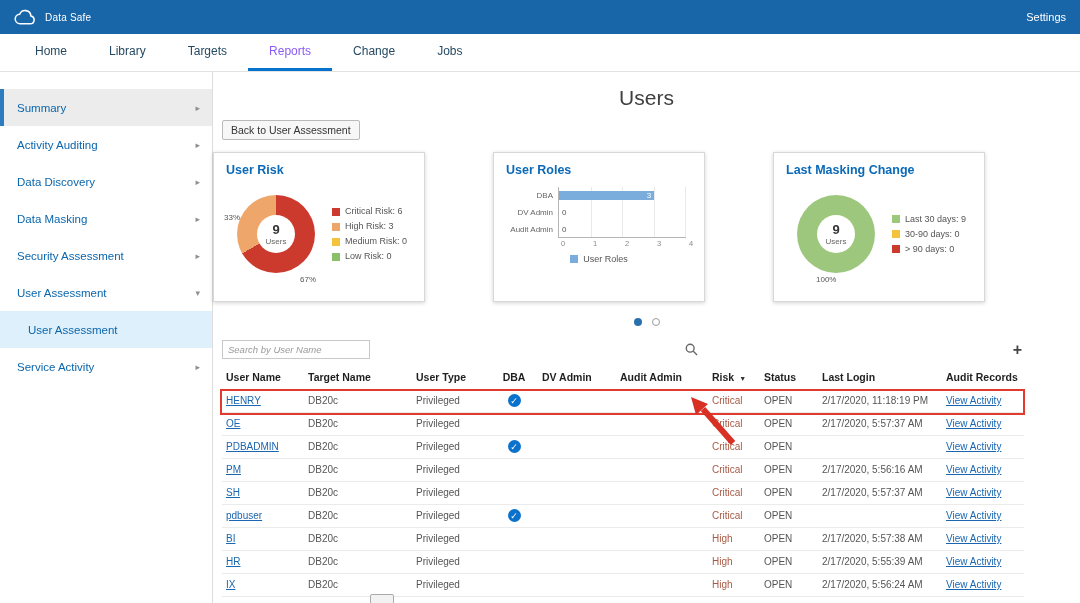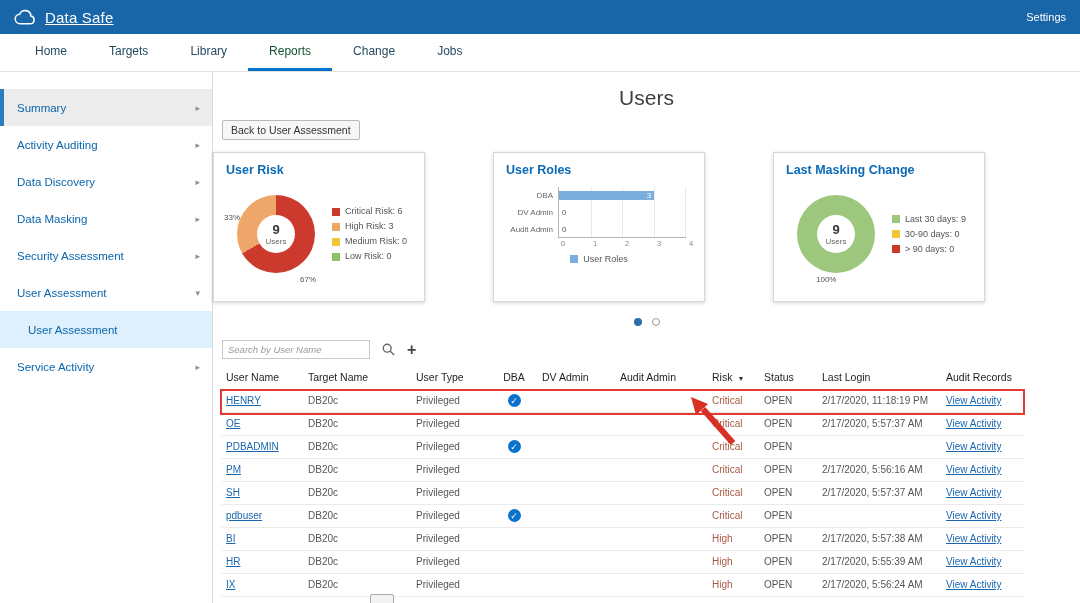--- a/index.html
+++ b/index.html
@@ -2,28 +2,28 @@
 <html><head>
 <meta charset="utf-8">
 <style>
   *{margin:0;padding:0;box-sizing:border-box;}
   body{font-family:"Liberation Sans",sans-serif;background:#fff;}
   .page{width:1080px;height:603px;position:relative;background:#fff;overflow:hidden;}
 
   
   .topbar{height:34px;background:#1865a8;display:flex;align-items:center;padding:0 14px;color:#fff;}
   .logo{display:flex;align-items:center;gap:8px;}
-  .app-title{font-size:15px;letter-spacing:.2px;text-decoration:underline;}
+  .app-title{font-size:10px;letter-spacing:.2px;}
   .topbar-right{margin-left:auto;display:flex;gap:22px;font-size:11px;flex-direction:column;}
   .topbar-link{cursor:pointer;}
 
   
   .tabbar{height:38px;display:flex;align-items:stretch;padding-left:14px;border-bottom:1px solid #e2e2e2;background:#fff;}
   .tab{padding:0 21px;line-height:35px;font-size:12px;color:#254a63;cursor:pointer;border-bottom:3px solid transparent;}
-  .tab.active{color:#14532d;border-bottom-color:#0572ce;}
+  .tab.active{color:#8b5cf6;border-bottom-color:#0572ce;}
 
   .bodyrow{display:flex;height:531px;}
 
   
   .sidebar{width:213px;border-right:1px solid #dcdcdc;padding-top:17px;flex-shrink:0;}
   .side-item{height:37px;display:flex;align-items:center;padding:0 12px 0 17px;font-size:11.5px;color:#0a66ad;cursor:pointer;}
   .side-item.selected{background:#ececec;border-left:4px solid #2e7cc0;padding-left:13px;}
   .side-item.sub{background:#def0fb;padding-left:28px;}
   .side-arrow{margin-left:auto;color:#8f8f8f;font-size:9px;}
 
@@ -67,30 +67,30 @@
   .tick{position:absolute;transform:translateX(-50%);font-size:7.5px;color:#888;top:1px;}
   .bar-legend{display:flex;align-items:center;justify-content:center;gap:5px;margin-top:6px;font-size:9px;color:#555;}
 
   
   .dots{display:flex;justify-content:center;gap:10px;margin-top:16px;}
   .dot{width:8px;height:8px;border-radius:50%;cursor:pointer;}
   .dot.active{background:#2a70ad;}
   .dot.inactive{border:1px solid #9a9a9a;background:#fff;}
 
   
-  .search-row{display:flex;align-items:center;justify-content:flex-start;width:800px;margin:14px 0 0 9px;gap:12px;}
+  .search-row{display:flex;align-items:center;justify-content:space-between;width:800px;margin:14px 0 0 9px;gap:12px;}
   .search-input{width:148px;height:19px;border:1px solid #c9c9c9;font-size:9.5px;font-style:italic;color:#555;padding:0 5px;font-family:"Liberation Sans",sans-serif;}
   .search-input::placeholder{color:#9a9a9a;font-style:italic;}
   .icon-btn{color:#555;cursor:pointer;display:flex;align-items:center;}
   .plus{font-size:16px;color:#444;line-height:1;font-weight:bold;cursor:pointer;}
 
   
   .table-wrap{position:relative;width:802px;margin:6px 0 0 9px;}
   table{width:100%;border-collapse:collapse;table-layout:fixed;}
-  th{font-size:10.5px;color:#1f1f1f;text-align:left;height:24px;border-bottom:1px solid #c8c8c8;font-weight:normal;padding:0 4px;white-space:nowrap;}
+  th{font-size:10.5px;color:#1f1f1f;text-align:left;height:24px;border-bottom:1px solid #c8c8c8;font-weight:bold;padding:0 4px;white-space:nowrap;}
   td{font-size:10px;color:#555;height:23px;border-bottom:1px solid #ebebeb;padding:0 4px;white-space:nowrap;overflow:hidden;}
   a.link{color:#1a66b0;text-decoration:underline;cursor:pointer;}
   .check{display:inline-flex;width:13px;height:13px;border-radius:50%;background:#0b72cc;color:#fff;font-size:9px;align-items:center;justify-content:center;}
   td.center,th.center{text-align:center;}
   .risk-text{color:#a85a44;}
   .sort-icon{font-size:7px;color:#333;margin-left:5px;cursor:pointer;}
 
   
   .annot-rect{position:absolute;left:-2px;top:24px;width:805px;height:26px;border:2px solid #e23a2e;pointer-events:none;}
   .annot-arrow{position:absolute;left:465px;top:30px;pointer-events:none;}
@@ -110,22 +110,22 @@
     </div>
     <div class="topbar-right">
       <span class="topbar-link">Security</span>
       <span class="topbar-link">Settings</span>
       <span class="topbar-link">Help</span>
     </div>
   </div>
 
   <div class="tabbar">
     <div class="tab">Home</div>
+    <div class="tab">Library</div>
     <div class="tab">Targets</div>
-    <div class="tab">Library</div>
     <div class="tab active">Reports</div>
     <div class="tab">Change</div>
     <div class="tab">Jobs</div>
   </div>
 
   <div class="bodyrow">
 
     <div class="sidebar">
       <div class="side-item selected">
         <span>Summary</span>

